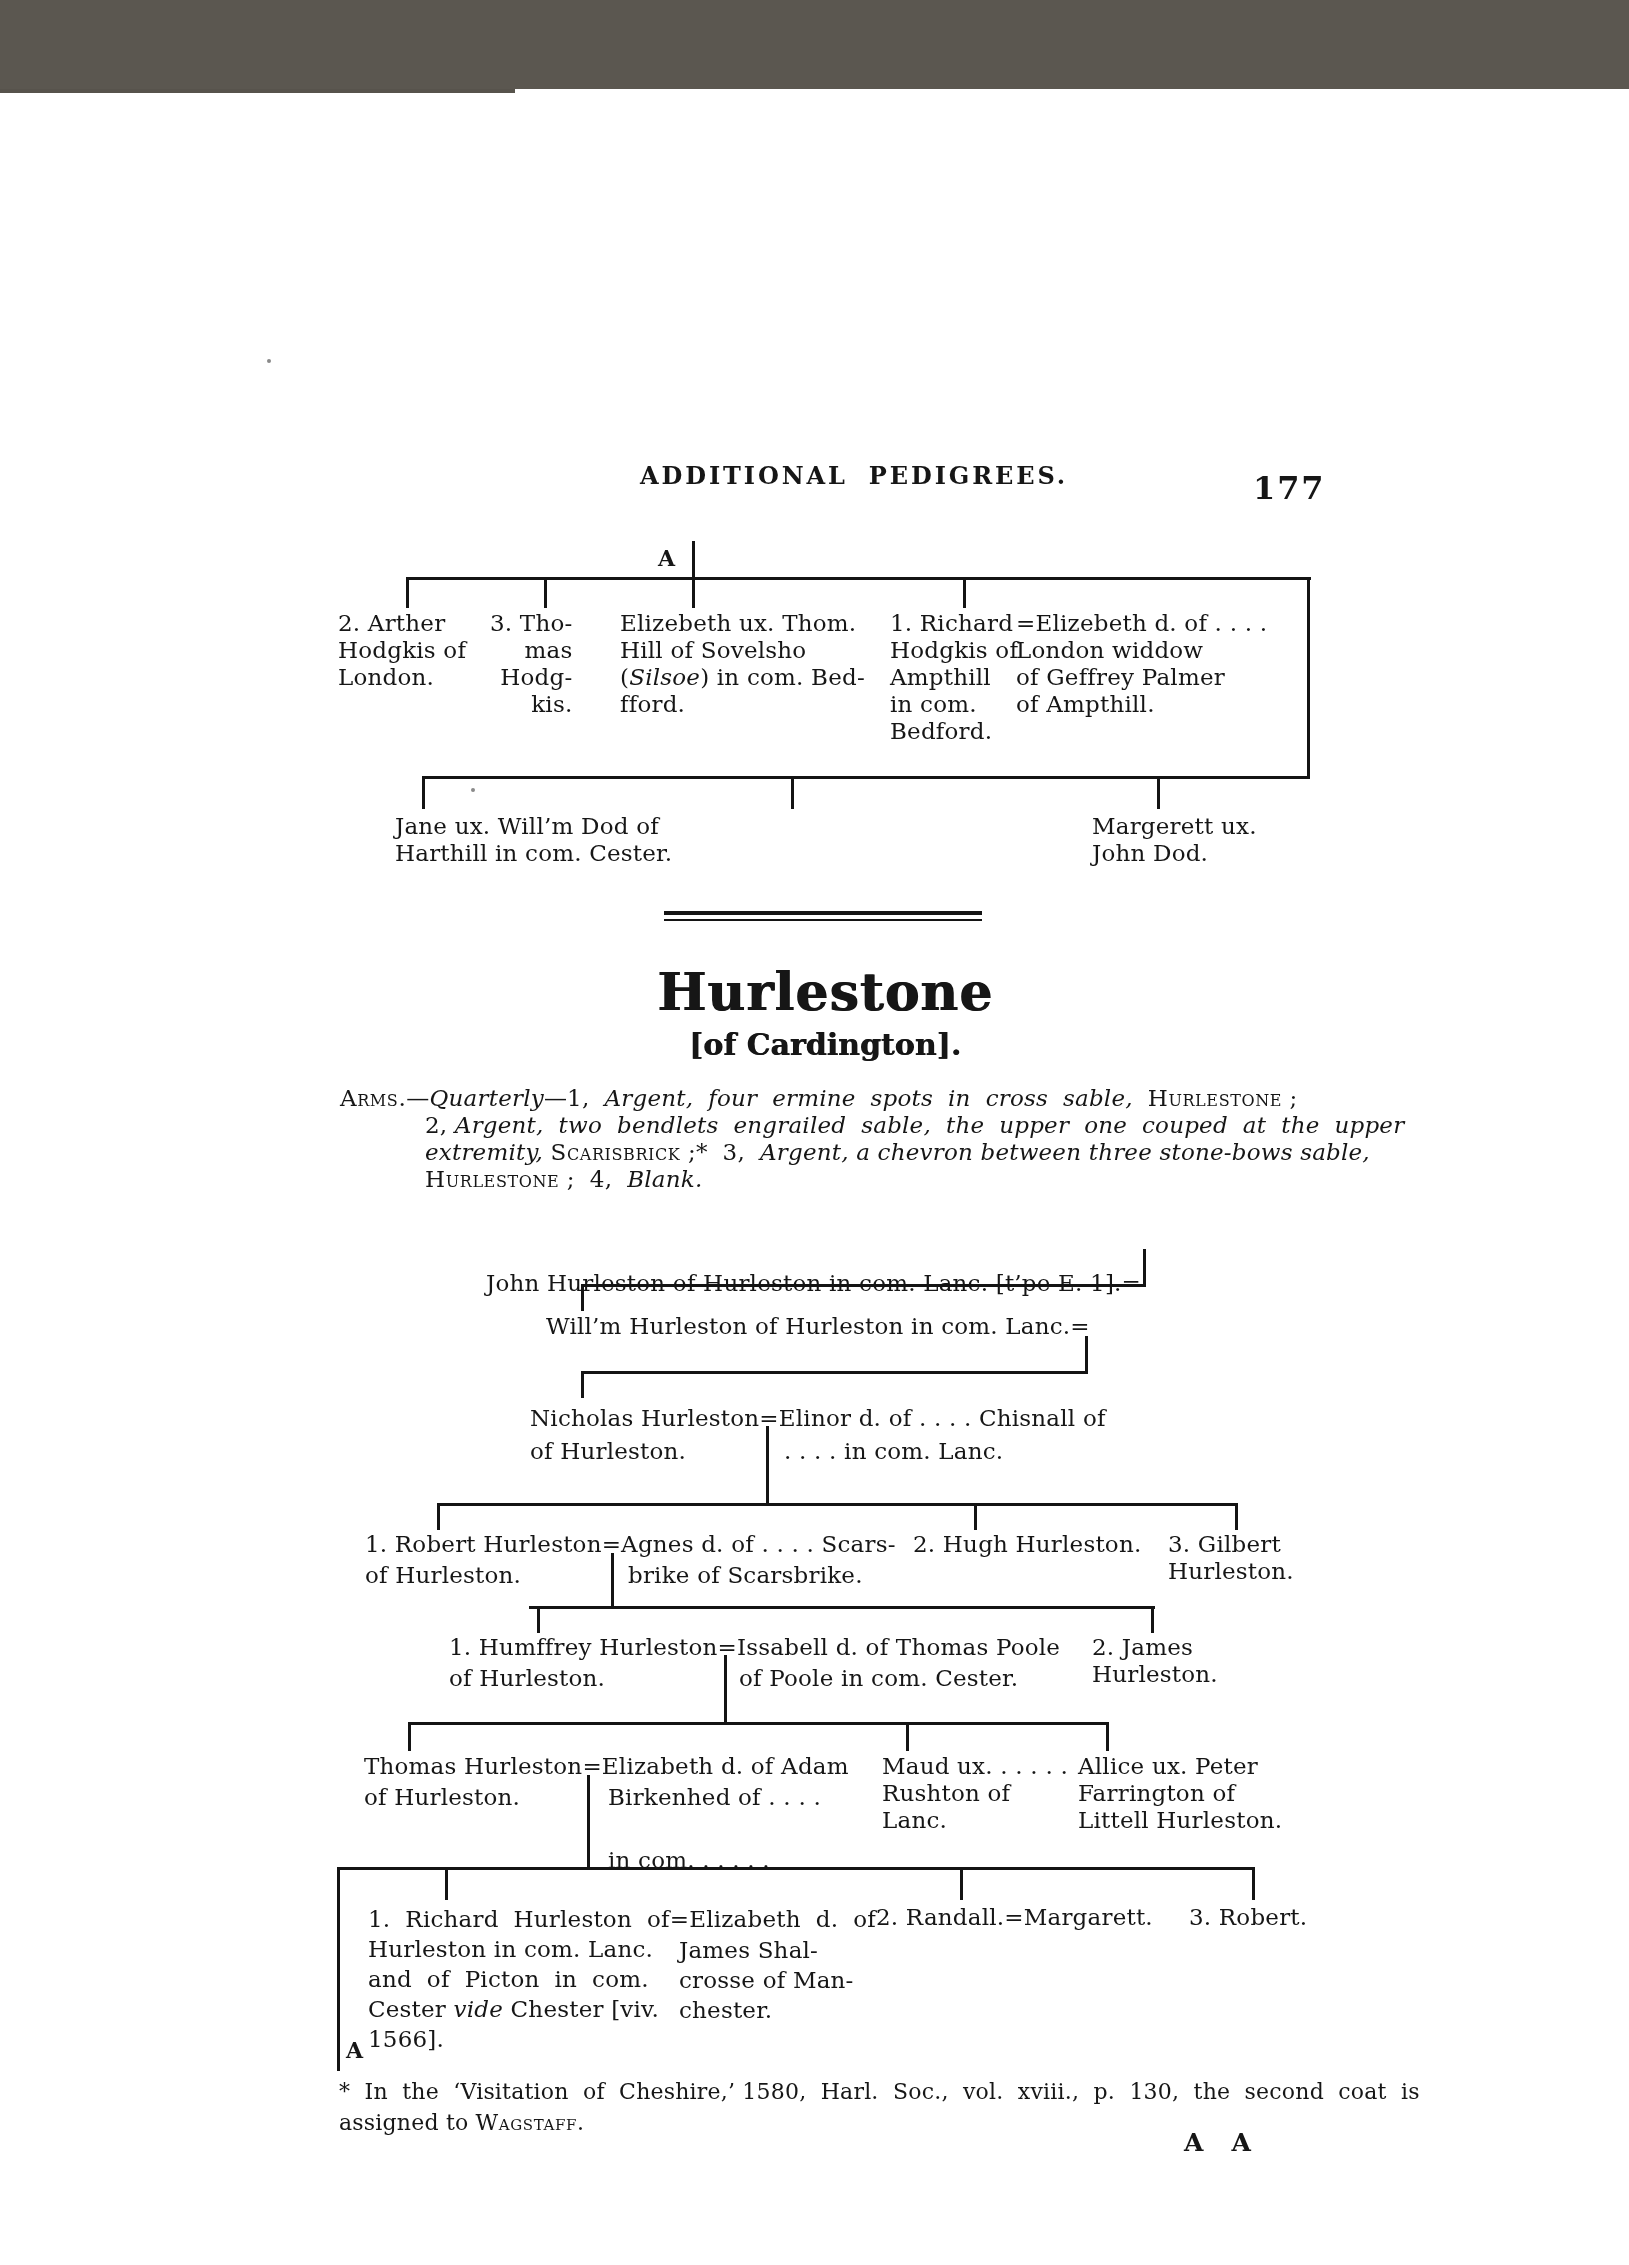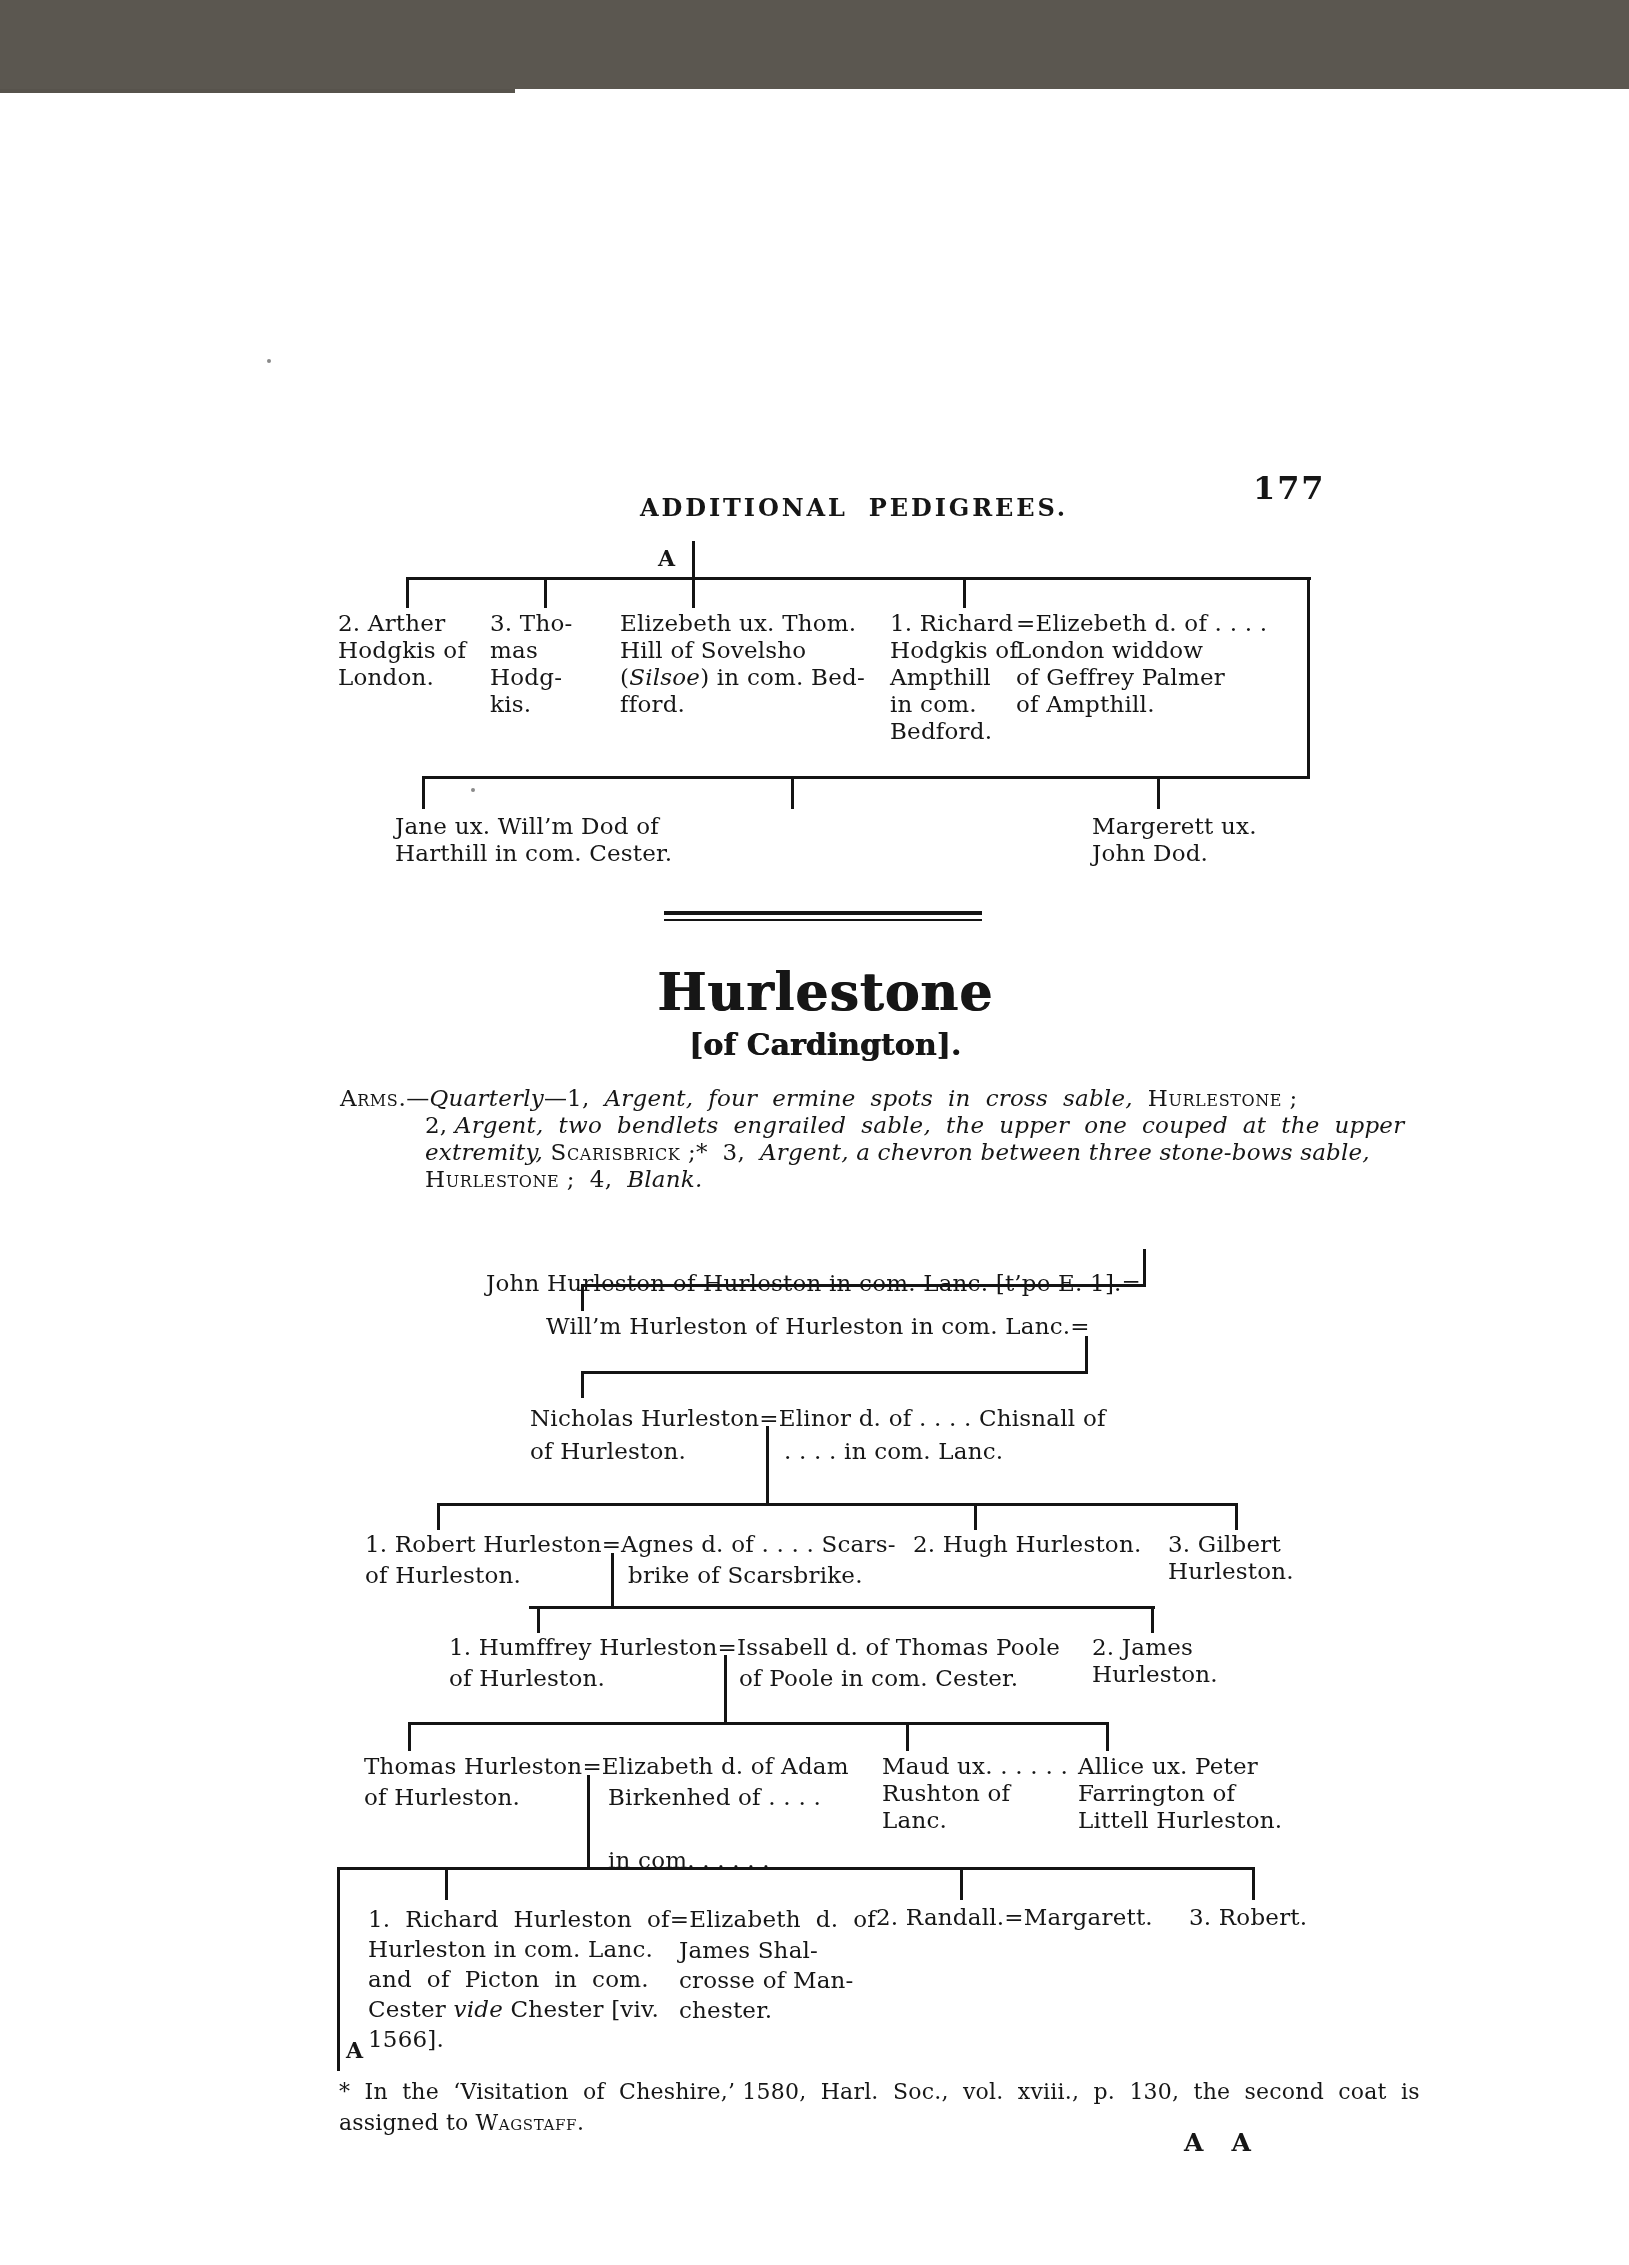--- a/index.html
+++ b/index.html
@@ -32,39 +32,39 @@
 </head>
 <body>
 
 <div class="page">
 
   <div class="band"></div>
   <div class="band-step"></div>
   <div class="speck" style="left:267px;top:359px;"></div>
   <div class="speck" style="left:471px;top:788px;"></div>
 
-  <div class="running-head" style="left:640px;top:493px;">ADDITIONAL PEDIGREES.</div>
+  <div class="running-head" style="left:640px;top:461px;">ADDITIONAL PEDIGREES.</div>
   <div class="page-num" style="left:1253px;top:469px;">177</div>
 
   <div class="marker" style="left:658px;top:545px;">A</div>
   <div class="vline" style="left:692px;top:541px;height:37px;"></div>
 
   <div class="hline" style="left:406px;top:577px;width:905px;"></div>
   <div class="vline" style="left:406px;top:577px;height:31px;"></div>
   <div class="vline" style="left:544px;top:577px;height:31px;"></div>
   <div class="vline" style="left:692px;top:577px;height:31px;"></div>
   <div class="vline" style="left:963px;top:577px;height:31px;"></div>
   <div class="vline" style="left:1307px;top:577px;height:202px;"></div>
 
   <div class="blk" style="left:338px;top:610px;">
       <div class="tl">2. Arther</div>
       <div class="tl">Hodgkis of</div>
       <div class="tl">London.</div>
     </div>
-  <div class="blk" style="left:490px;top:610px;">
+  <div class="blk" style="left:490px;top:610px;text-align:right;">
       <div class="tl">3. Tho-</div>
       <div class="tl">mas</div>
       <div class="tl">Hodg-</div>
       <div class="tl">kis.</div>
     </div>
   <div class="blk" style="left:620px;top:610px;">
       <div class="tl"><span class="">Elizebeth ux. Thom.</span></div>
       <div class="tl"><span class="">Hill of Sovelsho</span></div>
       <div class="tl"><span class="">(</span><span class="it">Silsoe</span><span class="">) in com. Bed-</span></div>
       <div class="tl"><span class="">fford.</span></div>

